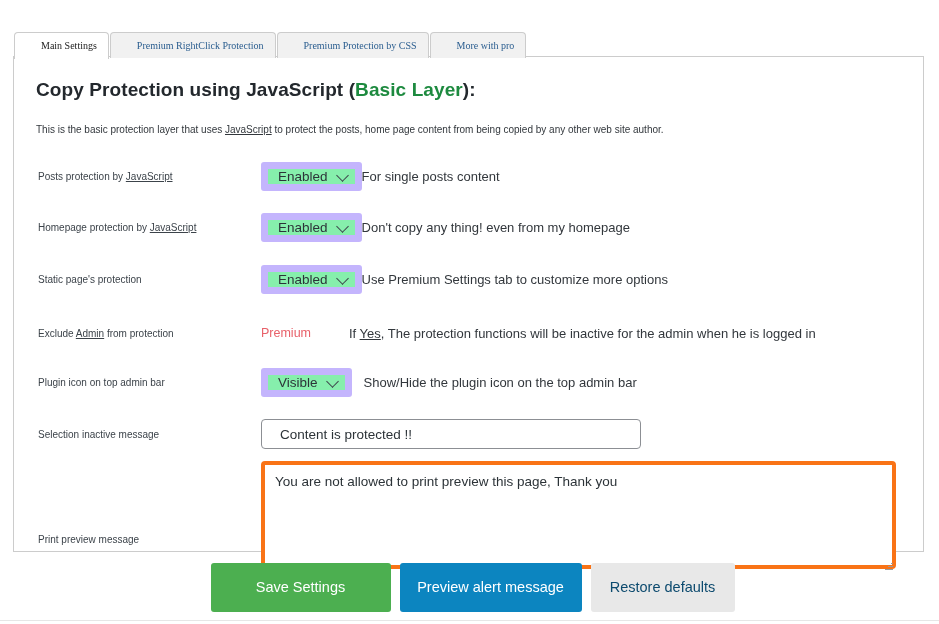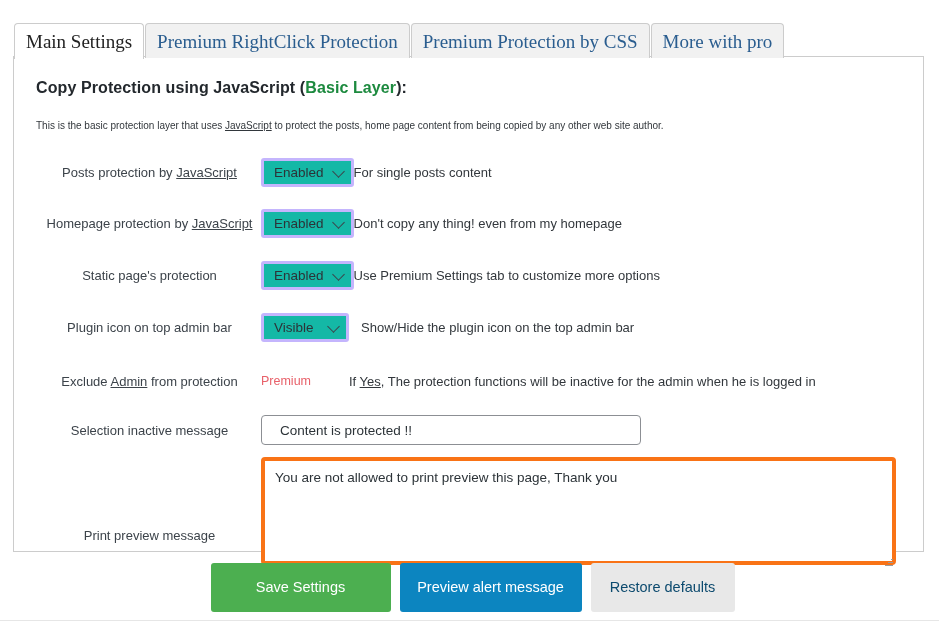--- a/index.html
+++ b/index.html
@@ -21,23 +21,23 @@
     position: absolute;
     left: 14px;
     top: 27px;
     height: 30px;
     display: flex;
     align-items: flex-end;
     z-index: 3;
   }
   .tab {
     font-family: "Liberation Serif", serif;
-    font-size: 19px;
+    font-size: 10px;
     line-height: 1;
-    padding: 8px 11px 7px 11px;
+    padding: 8px 11px 7px 26px;
     margin-right: 1px;
     border: 1px solid #cccccc;
     border-bottom: none;
     border-radius: 4px 4px 0 0;
     background: #f1f1f1;
     color: #2a5d8f;
     white-space: nowrap;
     cursor: pointer;
     position: relative;
     top: 1px;
@@ -61,21 +61,21 @@
     box-sizing: border-box;
     background: #ffffff;
     border: 1px solid #cccccc;
   }
 
   .panel-inner {
     padding: 22px 22px 0 22px;
   }
 
   .lead-title {
-    font-size: 16px;
+    font-size: 19px;
     font-weight: bold;
     color: #23282d;
     margin: 0 0 0 0;
     letter-spacing: 0.1px;
   }
   .lead-title .basic-layer { color: #1d8a3f; }
 
   .lead-desc {
     font-size: 10px;
     color: #32373c;
@@ -97,25 +97,24 @@
   .row.r2 { margin-top: 22px; }
   .row.r3 { margin-top: 23px; }
   .row.r4 { margin-top: 23px; }
   .row.r5 { margin-top: 27px; }
   .row.r6 { margin-top: 22px; }
   .row.r7 { margin-top: 12px; align-items: flex-start; }
 
   .lbl {
     width: 225px;
     flex: 0 0 225px;
-    font-size: 13px;
+    font-size: 10px;
     color: #3c434a;
     padding-left: 2px;
     box-sizing: border-box;
-    text-align: center;
   }
   .lbl.mid { align-self: center; }
 
   .ctl {
     flex: 0 0 auto;
     display: flex;
     align-items: center;
   }
 
   .hint {
@@ -124,23 +123,23 @@
     white-space: nowrap;
   }
 
   
   .select {
     position: relative;
     display: inline-flex;
     align-items: center;
     box-sizing: border-box;
     height: 29px;
-    border: 3px solid #c4b5fd;
+    border: 7px solid #c4b5fd;
     border-radius: 3px;
-    background: #14b8a6;
+    background: #86efac;
     padding: 0 27px 0 10px;
     font-size: 13.5px;
     color: #2c3338;
     cursor: pointer;
     user-select: none;
   }
   .select .chev {
     position: absolute;
     right: 8px;
     top: 50%;
@@ -323,40 +322,40 @@
         <div class="lbl">Static page's protection</div>
         <div class="ctl">
           <div class="select w-enabled">
             <span>Enabled</span>
             <span class="chev"></span>
           </div>
           <span class="hint">Use Premium Settings tab to customize more options</span>
         </div>
       </div>
 
-      <div class="row r4">
-        <div class="lbl">Plugin icon on top admin bar</div>
-        <div class="ctl">
-          <div class="select w-visible">
-            <span>Visible</span>
-            <span class="chev"></span>
-          </div>
-          <span class="hint" style="margin-left:12px;">Show/Hide the plugin icon on the top admin bar</span>
-        </div>
-      </div>
-
       <div class="row r5">
         <div class="lbl">
           <span>Exclude </span><span class="u">Admin</span><span> from protection</span>
         </div>
         <div class="ctl">
           <span class="premium-tag">Premium</span>
           <span class="hint">
             <span>If </span><span class="u">Yes</span><span>, The protection functions will be inactive for the admin when he is logged in</span>
           </span>
+        </div>
+      </div>
+
+      <div class="row r4">
+        <div class="lbl">Plugin icon on top admin bar</div>
+        <div class="ctl">
+          <div class="select w-visible">
+            <span>Visible</span>
+            <span class="chev"></span>
+          </div>
+          <span class="hint" style="margin-left:12px;">Show/Hide the plugin icon on the top admin bar</span>
         </div>
       </div>
 
       <div class="row r6">
         <div class="lbl">Selection inactive message</div>
         <div class="ctl">
           <input class="text-input" type="text" value="Content is protected !!" style="">
         </div>
       </div>
 

